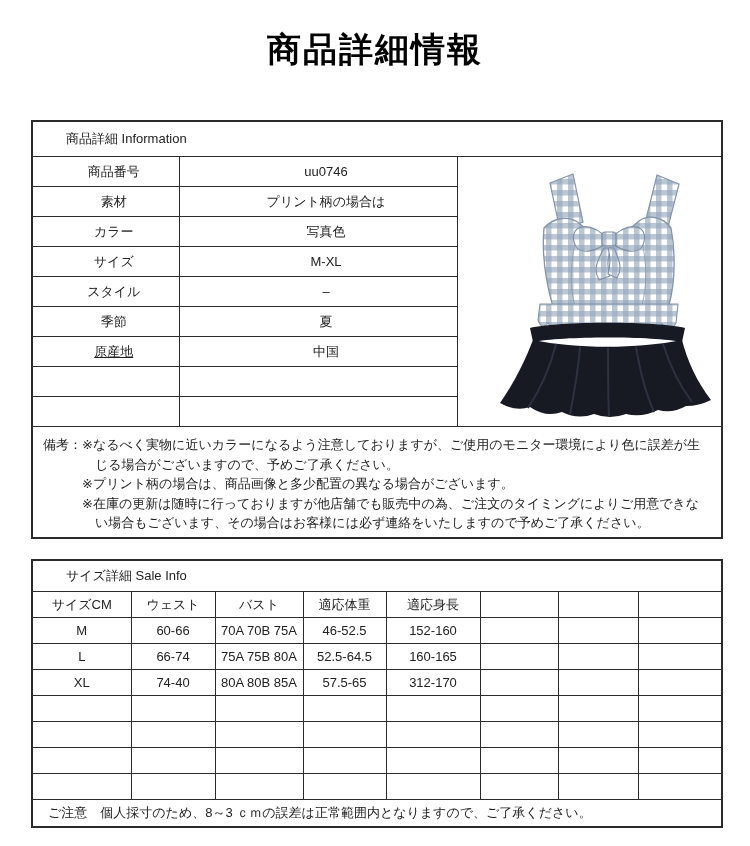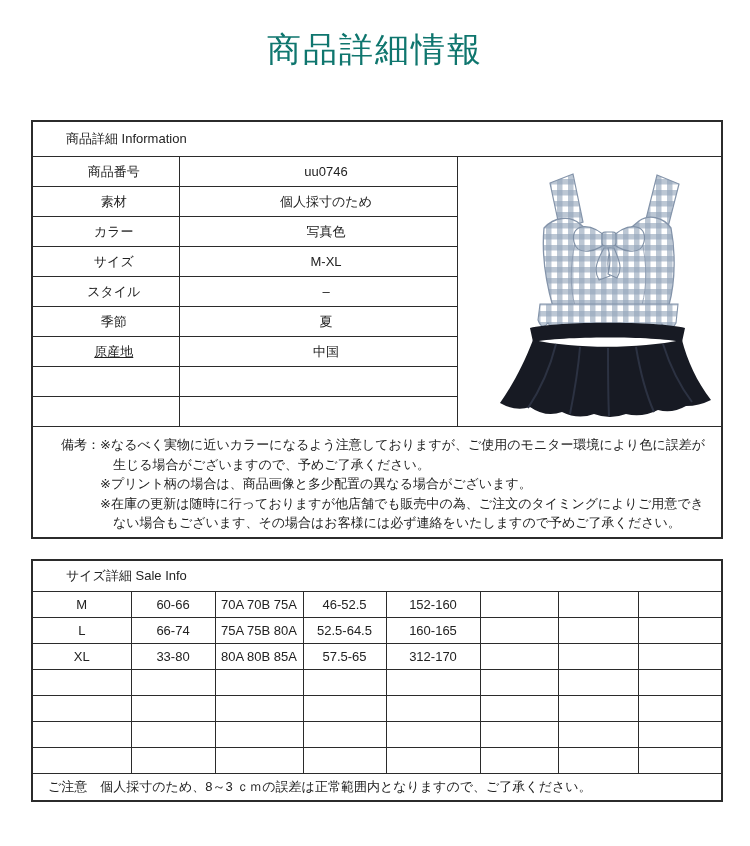--- a/index.html
+++ b/index.html
@@ -4,27 +4,27 @@
 <style>
   html, body { margin:0; padding:0; }
   body {
     width:750px; height:846px; background:#ffffff;
     font-family:"Liberation Sans","DejaVu Sans",sans-serif;
     color:#1f1f1f;
     -webkit-font-smoothing:antialiased;
   }
   .page-title {
     font-family:"Liberation Serif","DejaVu Serif",serif;
-    font-weight:400;
+    font-weight:700;
     font-size:34px;
     line-height:44px;
     letter-spacing:2px;
     text-align:center;
     margin:28px 0 0 0;
-    color:#0f766e;
+    color:#000000;
   }
   table.sheet {
     border-collapse:collapse;
     table-layout:fixed;
     width:690px;
     margin-left:31px;
     border:2px solid #2b2b2b;
   }
   table.sheet td {
     border:1px solid #2b2b2b;
@@ -51,21 +51,21 @@
   }
   .info-table td.lbl.u span { text-decoration:underline; }
   .info-table td.img-cell {
     padding:0;
     vertical-align:top;
     background:#ffffff;
   }
   .info-table td.notes-cell {
     height:102px;
     vertical-align:top;
-    padding:8px 14px 0 28px;
+    padding:8px 14px 0 10px;
     line-height:19.5px;
   }
   .notes-wrap { display:flex; }
   .notes-label { white-space:nowrap; flex:0 0 auto; }
   .notes-body { flex:1 1 auto; }
   .notes-body p { margin:0; padding-left:1em; text-indent:-1em; }
 
   .size-table td { text-align:center; vertical-align:middle; }
   .size-table td.tbl-head { text-align:left; height:28px; }
   .size-table tr.grid-row td { height:23px; }
@@ -129,21 +129,21 @@
             <path d="M122,190 C120,215 116,237 112,257" stroke="#2c3242" stroke-width="2" fill="none"></path>
             <path d="M150,191 C150,215 150,239 151,259" stroke="#2c3242" stroke-width="2" fill="none"></path>
             <path d="M178,190 C182,214 188,237 196,255" stroke="#2c3242" stroke-width="2" fill="none"></path>
             <path d="M205,187 C212,209 222,229 234,245" stroke="#2c3242" stroke-width="2" fill="none"></path>
           </g>
         </svg>
       </td>
     </tr>
     <tr>
       <td class="lbl">素材</td>
-      <td class="val">個人採寸のため</td>
+      <td class="val">プリント柄の場合は</td>
     </tr>
     <tr>
       <td class="lbl">カラー</td>
       <td class="val">写真色</td>
     </tr>
     <tr>
       <td class="lbl">サイズ</td>
       <td class="val">M-XL</td>
     </tr>
     <tr>
@@ -190,20 +190,30 @@
     <col style="width:94px">
       <col style="width:78px">
       <col style="width:80px">
       <col style="width:84px">
   </colgroup>
   <tbody>
     <tr>
       <td colspan="8" class="tbl-head">サイズ詳細 Sale Info</td>
     </tr>
     <tr class="grid-row">
+      <td>サイズCM</td>
+      <td>ウェスト</td>
+      <td>バスト</td>
+      <td>適応体重</td>
+      <td>適応身長</td>
+      <td></td>
+      <td></td>
+      <td></td>
+    </tr>
+    <tr class="grid-row">
       <td>M</td>
       <td>60-66</td>
       <td>70A 70B 75A</td>
       <td>46-52.5</td>
       <td>152-160</td>
       <td></td>
       <td></td>
       <td></td>
     </tr>
     <tr class="grid-row">
@@ -211,21 +221,21 @@
       <td>66-74</td>
       <td>75A 75B 80A</td>
       <td>52.5-64.5</td>
       <td>160-165</td>
       <td></td>
       <td></td>
       <td></td>
     </tr>
     <tr class="grid-row">
       <td>XL</td>
-      <td>33-80</td>
+      <td>74-40</td>
       <td>80A 80B 85A</td>
       <td>57.5-65</td>
       <td>312-170</td>
       <td></td>
       <td></td>
       <td></td>
     </tr>
     <tr class="grid-row">
       <td></td>
         <td></td>

